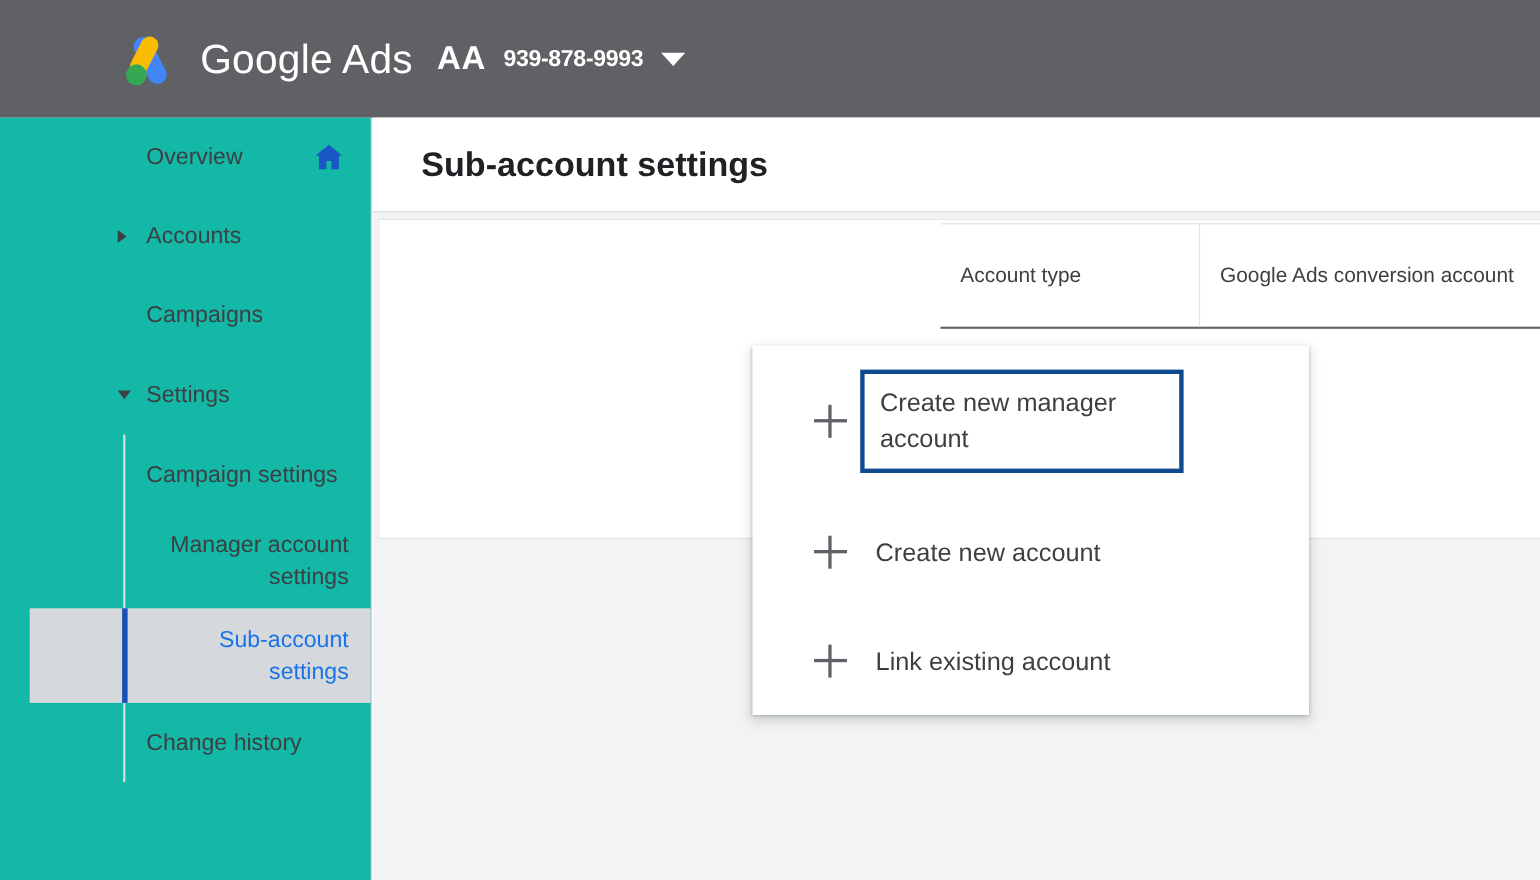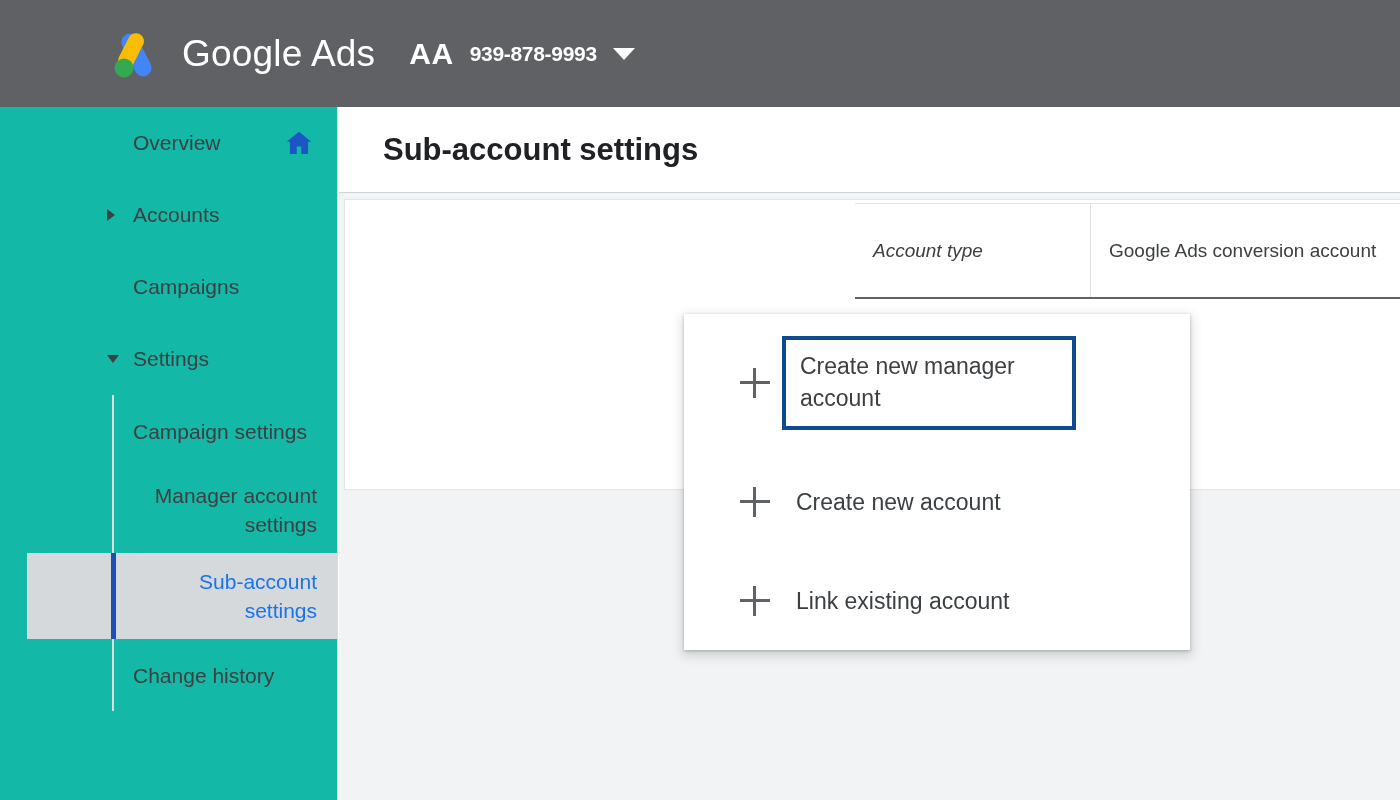--- a/index.html
+++ b/index.html
@@ -25,21 +25,21 @@
   .brand {
     margin-left: 18px;
     color: #ffffff;
     font-size: 37px;
     letter-spacing: 0.2px;
     font-weight: 400;
     white-space: nowrap;
     text-align: right;
   }
   .acct-initials {
-    margin-left: 34px;
+    margin-left: 22px;
     color: #ffffff;
     font-size: 30px;
     font-weight: 700;
     letter-spacing: 0.5px;
     text-align: center;
   }
   .acct-number {
     margin-left: 16px;
     color: #ffffff;
     font-size: 21px;
@@ -161,21 +161,21 @@
     border-bottom: 2px solid #5f6368;
     height: 96px;
   }
   .th {
     display: flex; align-items: center;
     padding: 0 18px;
     font-size: 19px; color: #3c4043;
     line-height: 26px;
     border-right: 1px solid #e0e2e5;
   }
-  .th-type { width: 236px; font-style: italic; }
+  .th-type { width: 236px; }
   .th-conv { width: 309px; border-right: none; }
   .table-body-row { height: 80px; background: #ffffff; }
 
   
   .menu {
     position: absolute; left: 345px; top: 207px;
     width: 506px; height: 336px;
     background: #ffffff;
     box-shadow: 0 1px 3px rgba(60,64,67,.3), 0 4px 10px 2px rgba(60,64,67,.18);
     z-index: 40;

